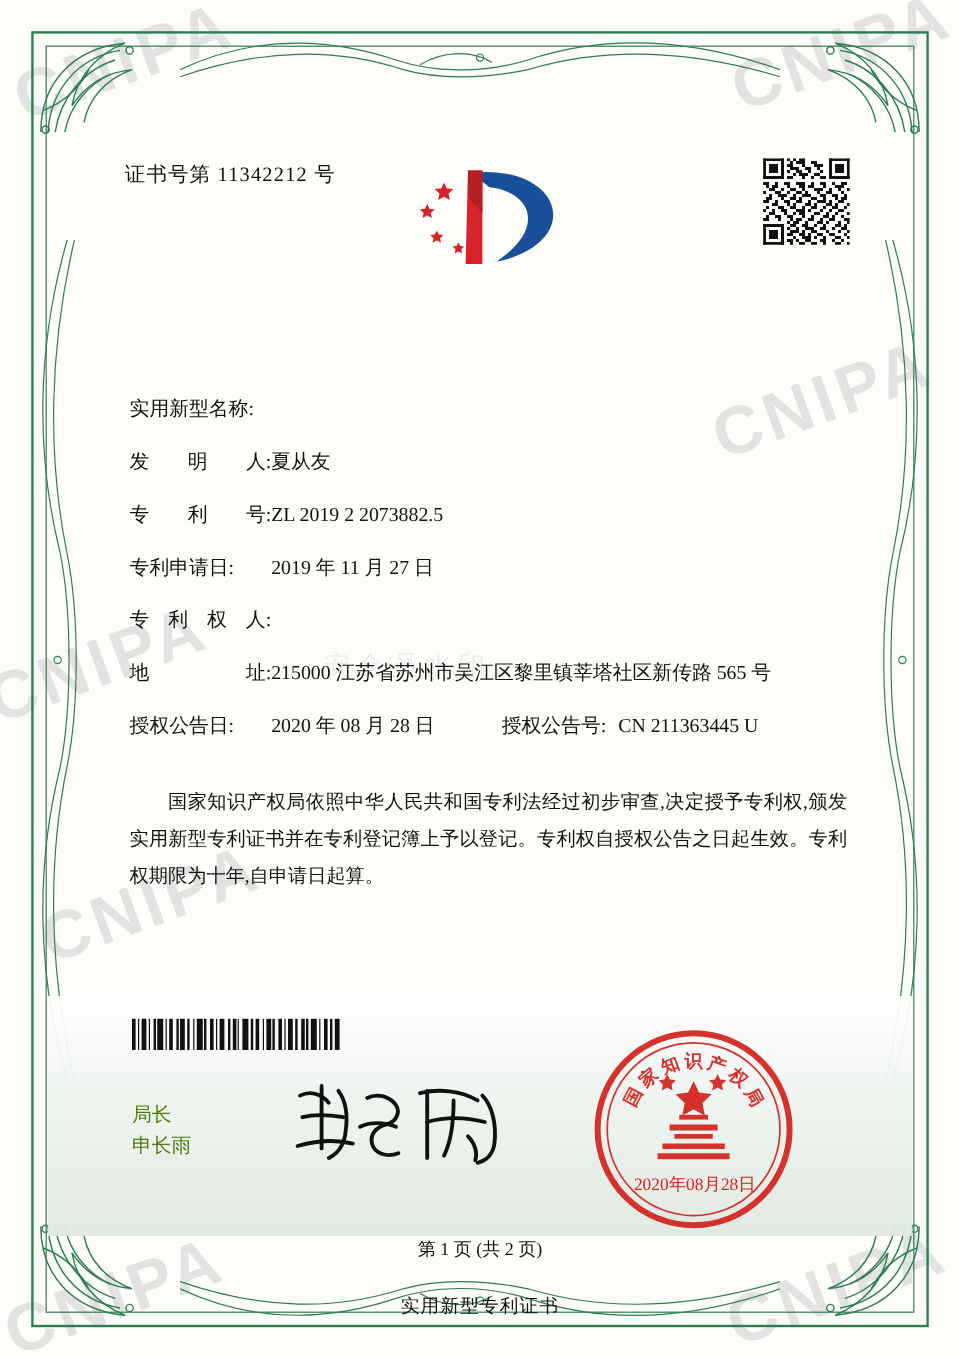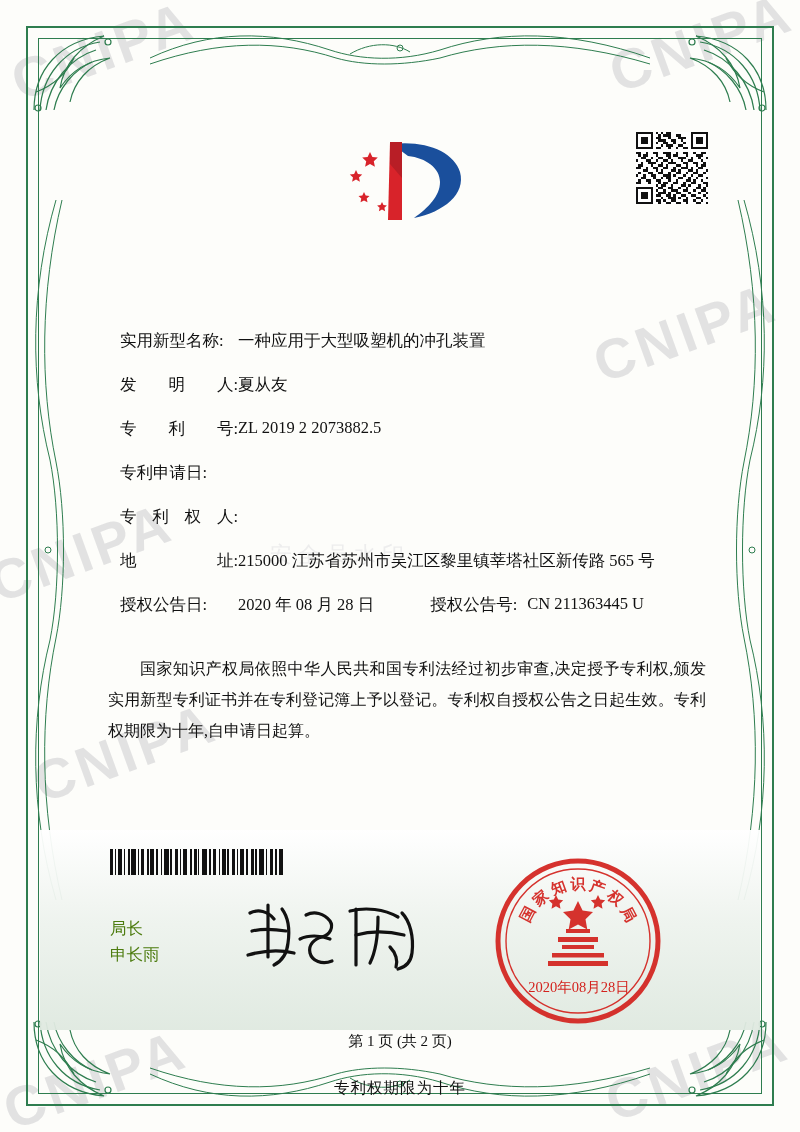--- a/index.html
+++ b/index.html
@@ -118,26 +118,25 @@
   }
 
   
   .fields {
     position: absolute;
     top: 330px; left: 108px;
     width: 600px;
   }
   .row {
     display: flex;
-    align-items: flex-start;
+    align-items: center;
     margin-bottom: 22px;
     font-size: 16.5px;
     color: #111;
     white-space: nowrap;
-    margin-left: 12px;
   }
   .lbl {
     width: 118px;
     flex: 0 0 118px;
     letter-spacing: 0px;
   }
   .lbl.spread {
     display: flex;
     justify-content: space-between;
   }
@@ -317,20 +316,21 @@
     </g>
   </svg>
   <svg class="edge-flourish edge-right" viewBox="0 0 60 700">
     <g fill="none" stroke="#2e7d4f" stroke-width="1">
       <path d="M30 0 C4 90 4 180 24 260 C34 310 34 390 24 440 C4 520 4 610 30 700"></path>
       <path d="M36 0 C14 94 14 184 30 262 C40 312 40 388 30 438 C14 516 14 606 36 700"></path>
       <circle cx="22" cy="350" r="3"></circle>
     </g>
   </svg>
 
+  <div class="cert-no">证书号第 11342212 号</div>
 
   <div class="qr">
     <svg width="72" height="72" viewBox="0 0 29 29" shape-rendering="crispEdges">
       <rect width="29" height="29" fill="#fff"></rect>
       <g fill="#111">
         <rect x="0" y="0" width="7" height="1"></rect>
           <rect x="0" y="6" width="7" height="1"></rect>
         <rect x="0" y="0" width="1" height="7"></rect>
           <rect x="6" y="0" width="1" height="7"></rect>
         <rect x="2" y="2" width="3" height="3"></rect>
@@ -531,40 +531,40 @@
       <path d="M26 36 l1.9 4 4.3.5 -3.2 2.9 .9 4.3 -3.9-2.2 -3.9 2.2 .9-4.3 -3.2-2.9 4.3-.5 Z"></path>
       <path d="M34 58 l1.7 3.5 3.8.4 -2.8 2.6 .8 3.8 -3.5-1.9 -3.5 1.9 .8-3.8 -2.8-2.6 3.8-.4 Z"></path>
       <path d="M52 68 l1.5 3.1 3.4.4 -2.5 2.3 .7 3.4 -3.1-1.7 -3.1 1.7 .7-3.4 -2.5-2.3 3.4-.4 Z"></path>
     </g>
   </svg>
 
 
   <div class="fields">
     <div class="row">
       <span class="lbl">实用新型名称:</span>
-      <span class="val">一种应用于大型吸塑机的冲孔装置</span>
     </div>
     <div class="row">
       <span class="lbl spread">
         <span>发</span>
         <span>明</span>
         <span>人:</span>
       </span>
       <span class="val">夏从友</span>
     </div>
     <div class="row">
       <span class="lbl spread">
         <span>专</span>
         <span>利</span>
         <span>号:</span>
       </span>
       <span class="val">ZL 2019 2 2073882.5</span>
     </div>
     <div class="row">
       <span class="lbl">专利申请日:</span>
+      <span class="val">2019 年 11 月 27 日</span>
     </div>
     <div class="row">
       <span class="lbl spread">
         <span>专</span>
         <span>利</span>
         <span>权</span>
         <span>人:</span>
       </span>
     </div>
     <div class="row">
@@ -708,15 +708,15 @@
         <text x="86" y="34" text-anchor="middle" transform="rotate(0 86 86)">识</text>
         <text x="86" y="34" text-anchor="middle" transform="rotate(20 86 86)">产</text>
         <text x="86" y="34" text-anchor="middle" transform="rotate(41 86 86)">权</text>
         <text x="86" y="34" text-anchor="middle" transform="rotate(62 86 86)">局</text>
       </g>
     </g>
   </svg>
   <div class="seal-date">2020年08月28日</div>
 
   <div class="page-num">第 1 页 (共 2 页)</div>
-  <div class="footer-note">专利权期限为十年</div>
+  <div class="footer-note">实用新型专利证书</div>
 
 </div>
 
 </body></html>

